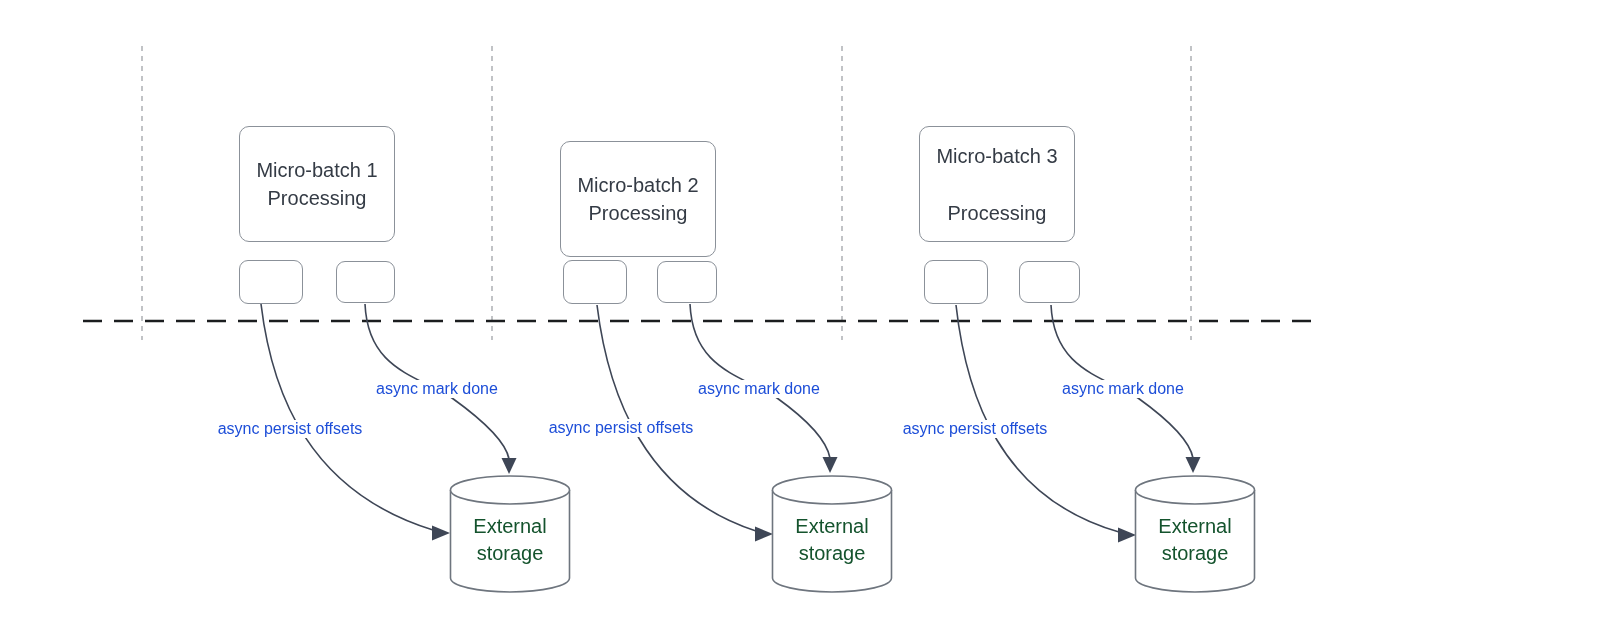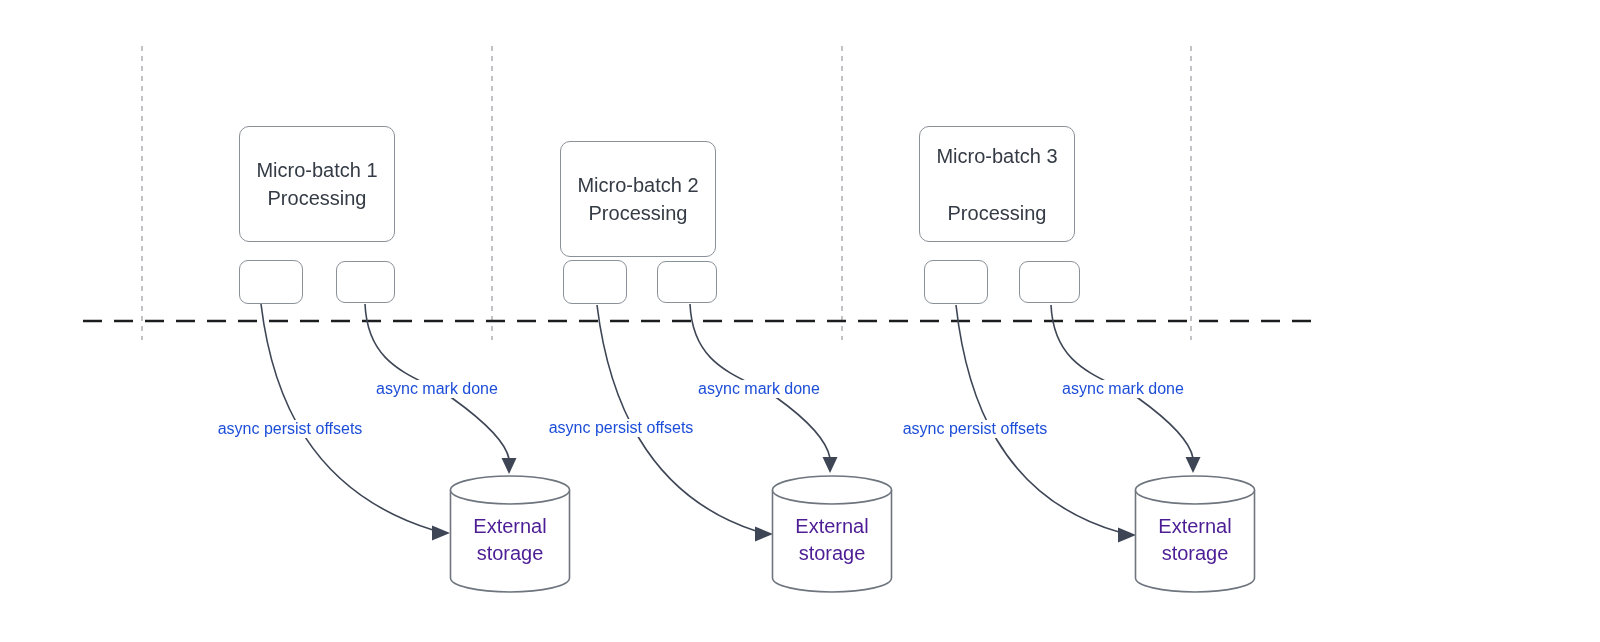--- a/index.html
+++ b/index.html
@@ -41,21 +41,21 @@
     background:#ffffff;
     padding:0 3px;
     white-space:nowrap;
   }
   
   .cyl-text{
     position:absolute;
     width:140px;
     transform:translateX(-50%);
     text-align:center;
-    color:#4c1d95;font-size:20px;line-height:27px;
+    color:#14532d;font-size:20px;line-height:27px;
   }
   .time-label{
     position:absolute;
     transform:translateX(-50%);
     color:#3a424c;font-size:21px;
     white-space:nowrap;
   }
 </style>
 </head>
 <body>

